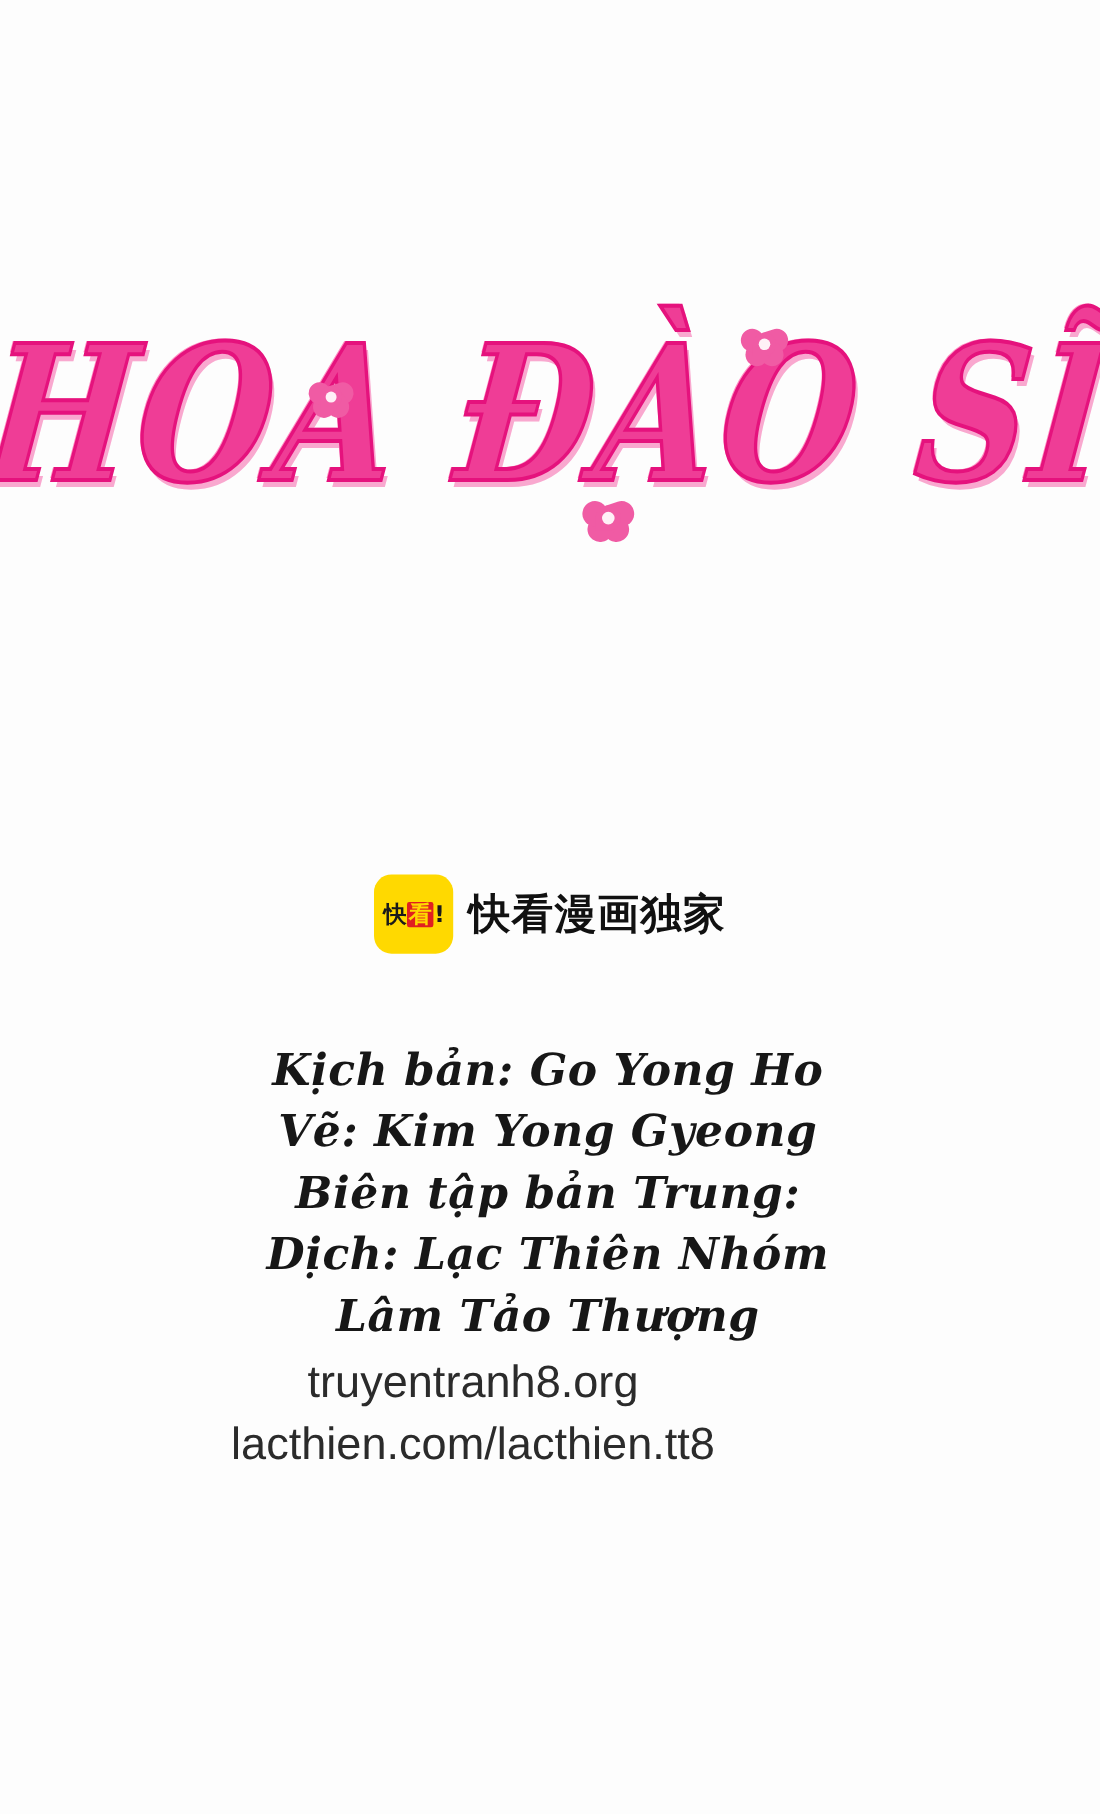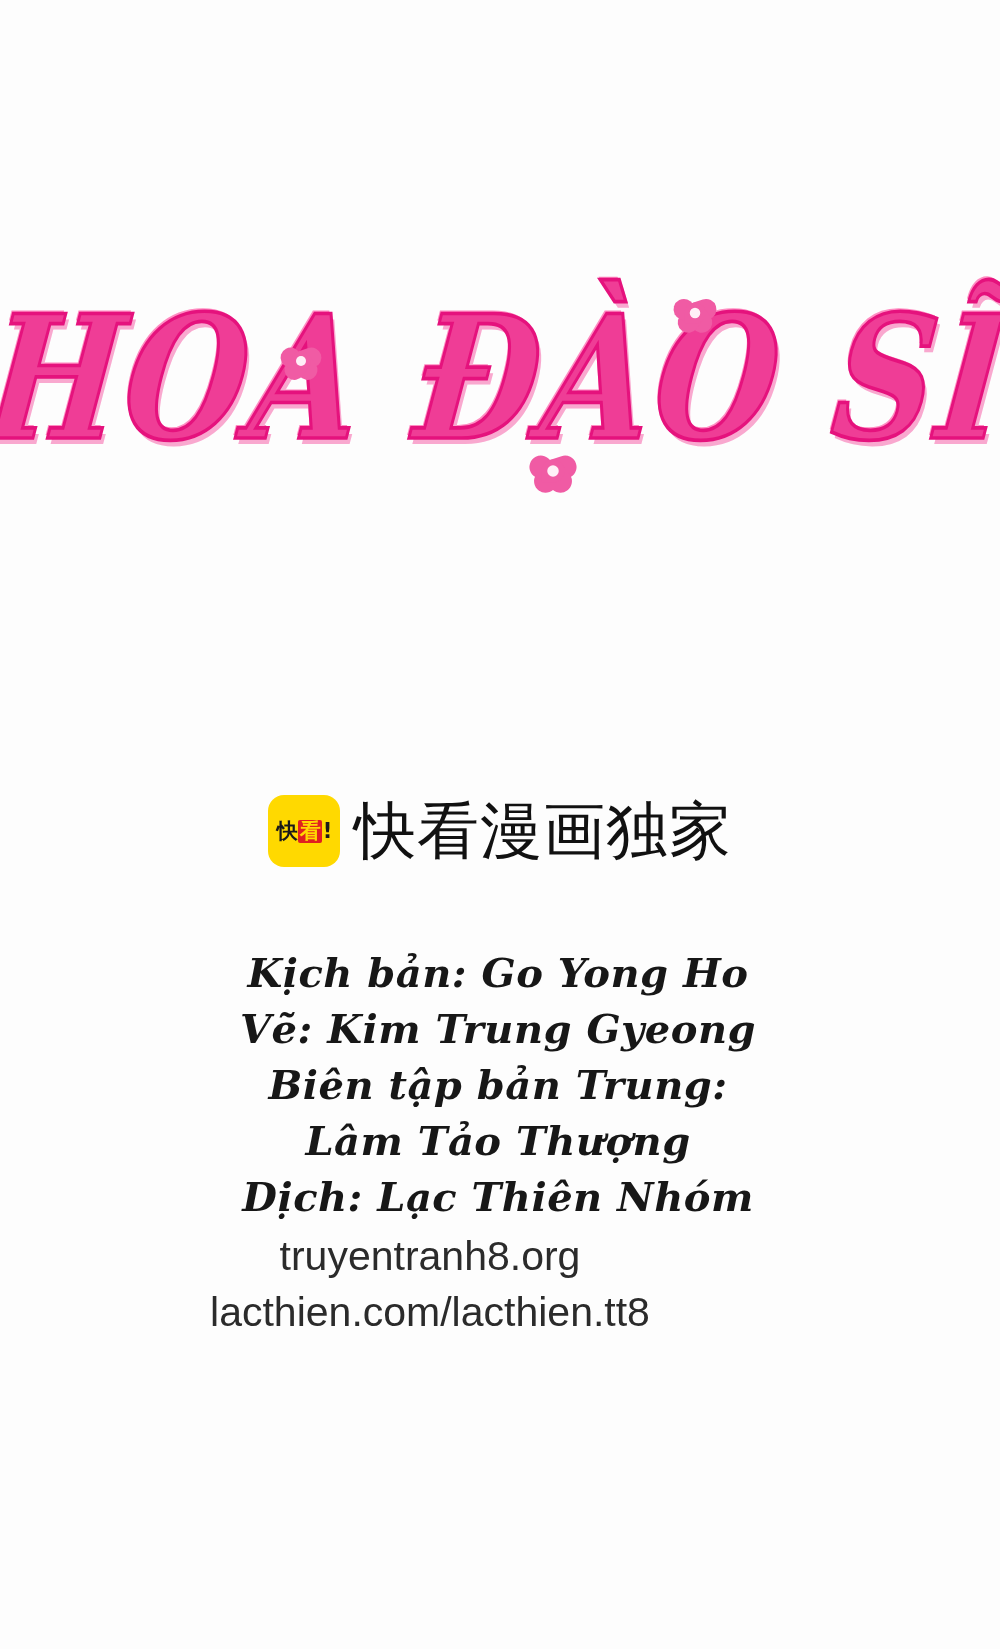--- a/index.html
+++ b/index.html
@@ -118,22 +118,22 @@
   }
   .badge-logo .glyphs .red {
     background: #e02020;
     color: #ffd900;
     padding: 1px 2px;
     margin: 0 1px;
     border-radius: 2px;
   }
   .badge-text {
     font-family: "DejaVu Sans", sans-serif;
-    font-weight: normal;
-    font-size: 62px;
+    font-weight: bold;
+    font-size: 38px;
     color: #111111;
     letter-spacing: 1px;
     line-height: 1;
   }
 
   
   .credits {
     position: absolute;
     top: 945px;
     left: 0;
@@ -203,24 +203,24 @@
         <span>快</span>
         <span class="red">看</span>
         <span>!</span>
       </div>
     </div>
     <div class="badge-text">快看漫画独家</div>
   </div>
 
   <div class="credits">
     <div class="line">Kịch bản: Go Yong Ho</div>
-    <div class="line">Vẽ: Kim Trung Gyeong</div>
+    <div class="line">Vẽ: Kim Yong Gyeong</div>
     <div class="line">Biên tập bản Trung:</div>
+    <div class="line">Dịch: Lạc Thiên Nhóm</div>
     <div class="line">Lâm Tảo Thượng</div>
-    <div class="line">Dịch: Lạc Thiên Nhóm</div>
   </div>
 
   <div class="links">
     <div class="line">truyentranh8.org</div>
     <div class="line">lacthien.com/lacthien.tt8</div>
   </div>
 
 </div>
 
 </body></html>

